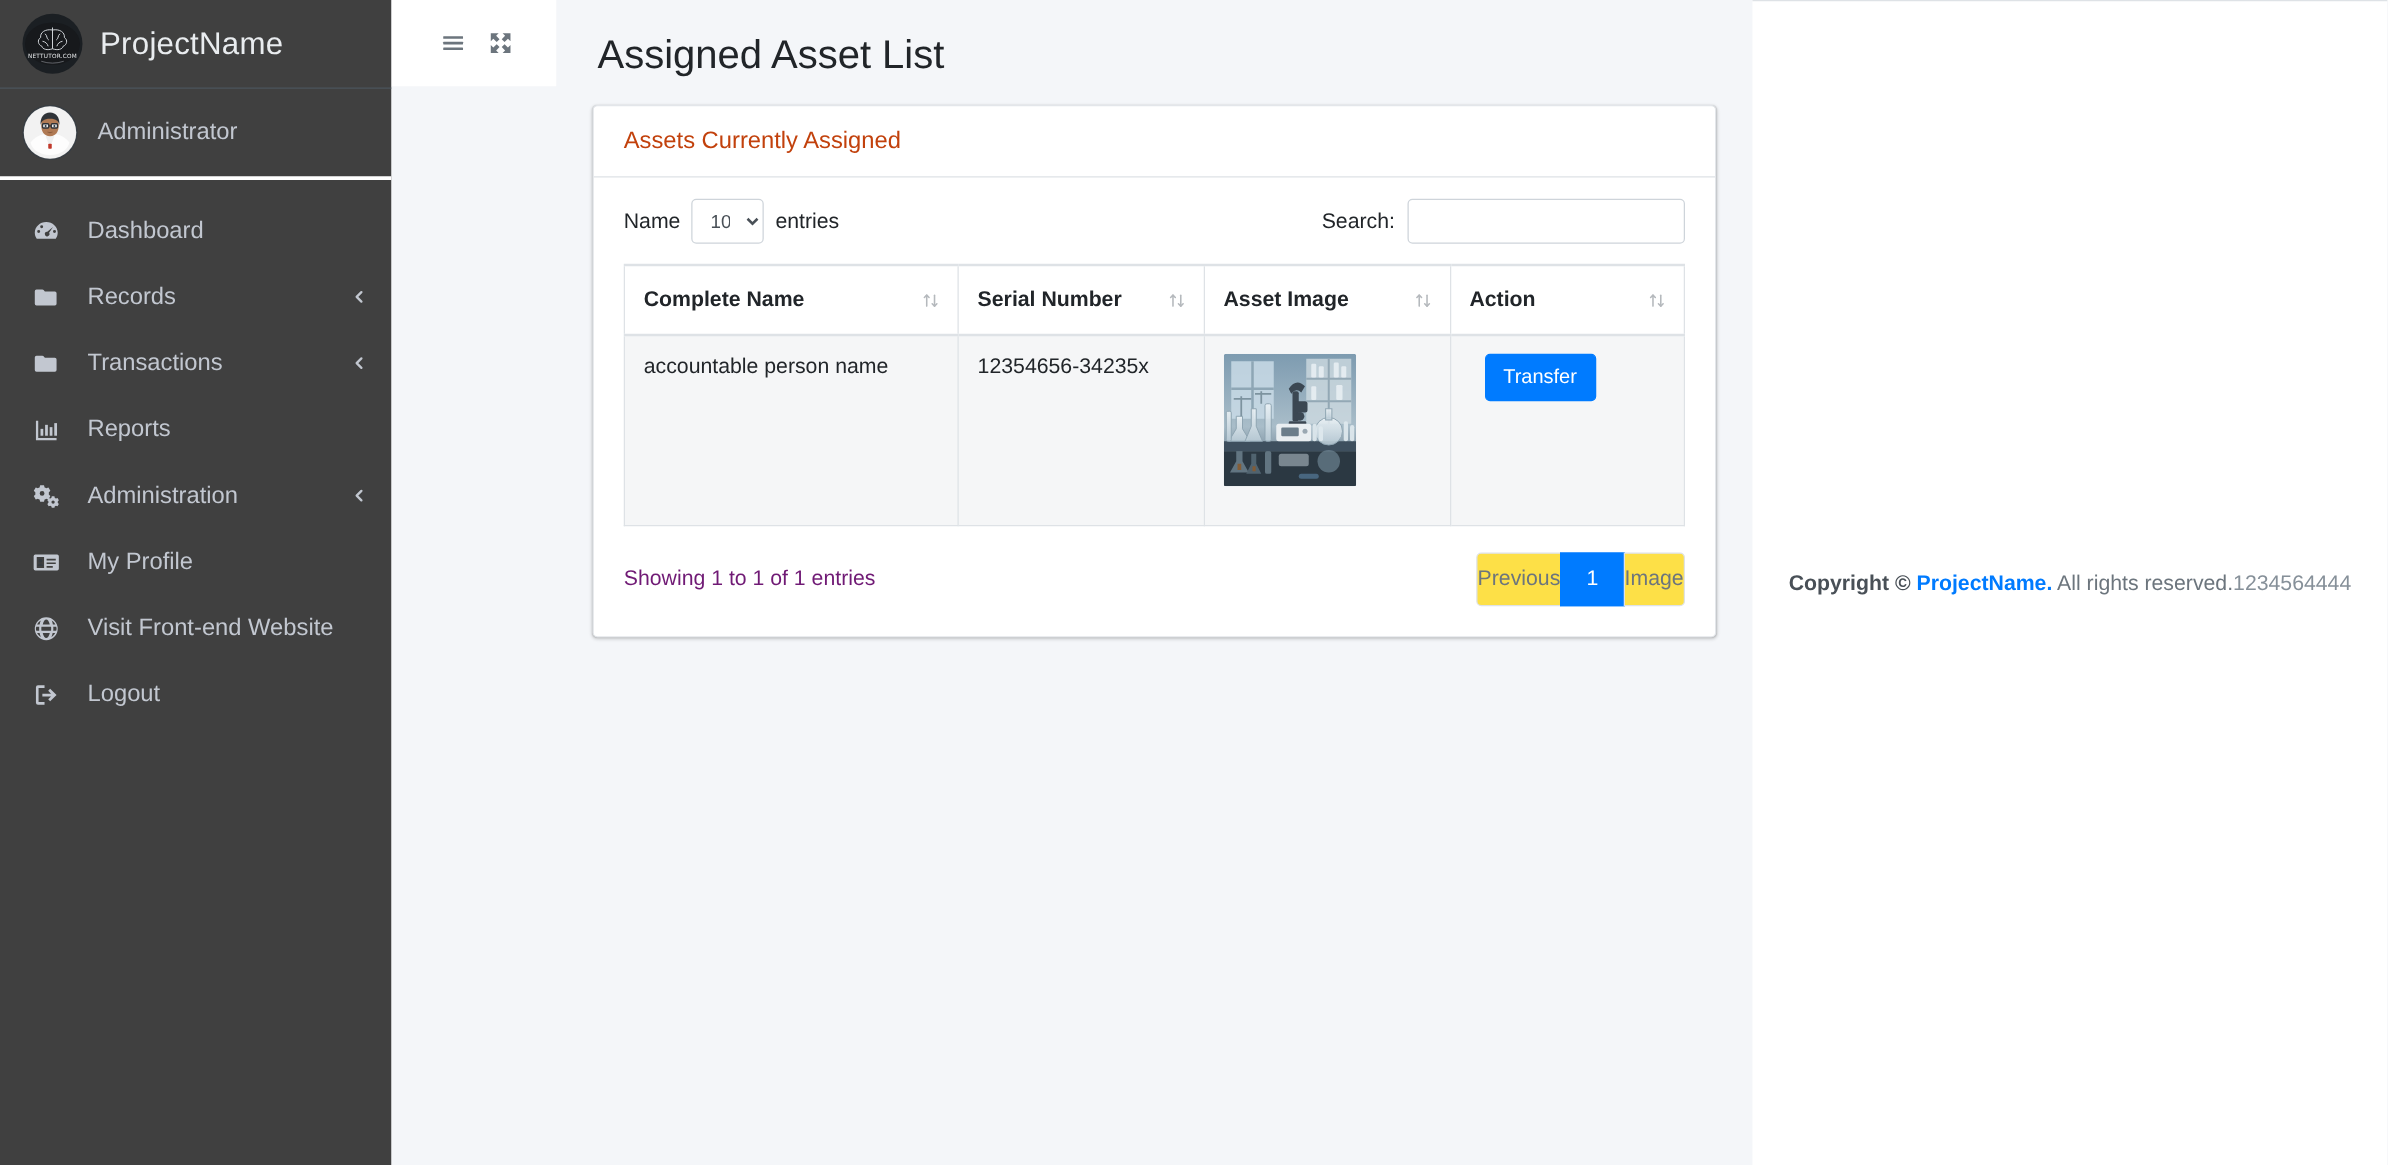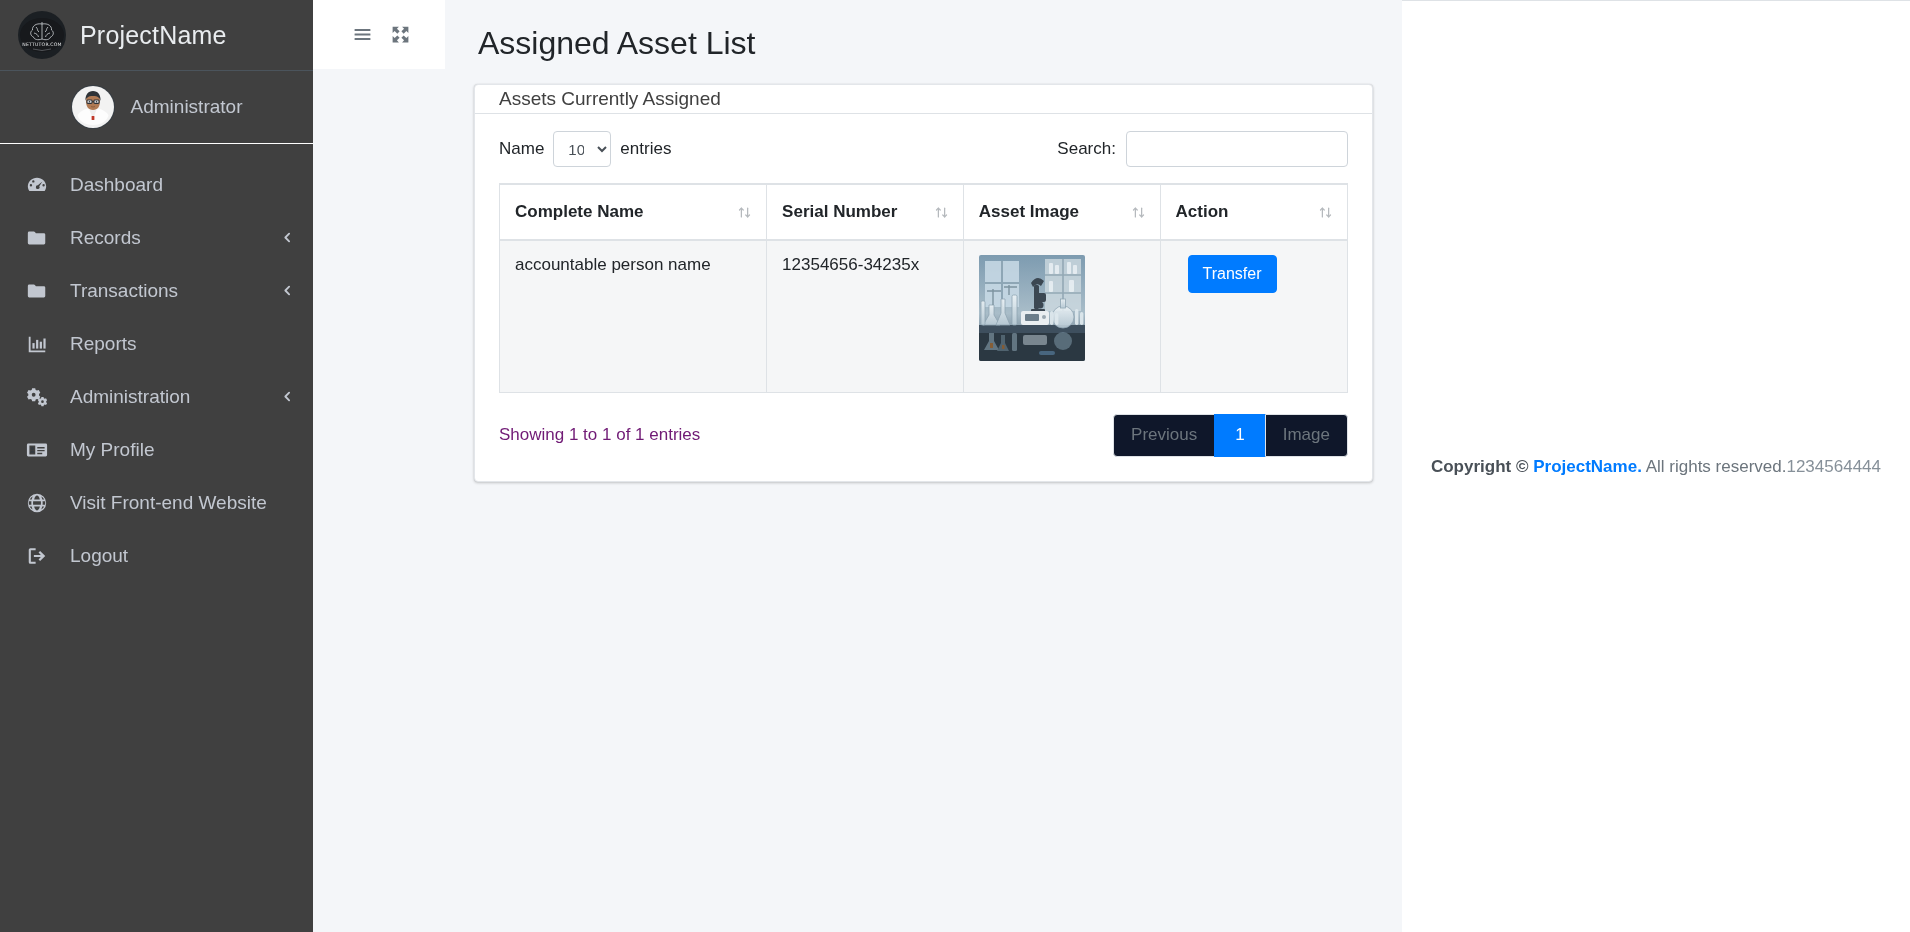--- a/index.html
+++ b/index.html
@@ -47,22 +47,21 @@
     font-weight: 400;
     letter-spacing: .2px;
     white-space: nowrap;
   }
   .user-panel {
     height: 73px;
     display: flex;
     align-items: center;
     padding: 0 18px;
     gap: 16px;
-    border-bottom: 1px solid #ffffff;
-    justify-content: center;
+    border-bottom: 3px solid #ffffff;
   }
   .avatar {
     width: 44px; height: 44px; border-radius: 50%;
     flex: 0 0 44px; overflow: hidden; background: #343a40;
   }
   .user-name {
     font-size: 19px;
     color: #c2c7d0;
   }
   .nav { padding-top: 14px; }
@@ -131,24 +130,24 @@
     margin: 0 0 22px 4px;
     line-height: 1.2;
   }
   .card {
     background: #fff;
     border: 1px solid #e3e6ea;
     border-radius: 4px;
     box-shadow: 0 0 1px rgba(0,0,0,.125), 0 1px 3px rgba(0,0,0,.2);
   }
   .card-header {
-    padding: 3px 24px;
+    padding: 17px 24px;
     border-bottom: 1px solid #dee2e6;
     font-size: 19px;
-    color: #404040;
+    color: #c2410c;
     font-weight: 400;
   }
   .card-body { padding: 17px 24px 24px 24px; }
 
   .dt-top {
     display: flex;
     align-items: center;
     justify-content: space-between;
     margin-bottom: 16px;
   }
@@ -244,23 +243,23 @@
     display: flex;
     align-items: center;
     justify-content: space-between;
     margin-top: 21px;
   }
   .dt-info { font-size: 17px; color: #701a75; }
   .pagination { display: flex; }
   .page-link {
     font-size: 17px;
     color: #007bff;
-    background: #0f172a;
+    background: #fde047;
     border: 1px solid #dee2e6;
-    padding: 11px 17px;
+    padding: 11px 0;
     margin-left: -1px;
     cursor: pointer;
     line-height: 1.1;
     user-select: none;
   }
   .page-link:first-child { border-radius: 4px 0 0 4px; margin-left: 0; color: #6c757d; }
   .page-link:last-child { border-radius: 0 4px 4px 0; color: #6c757d; }
   .page-link.active {
     background: #007bff;
     border-color: #007bff;

